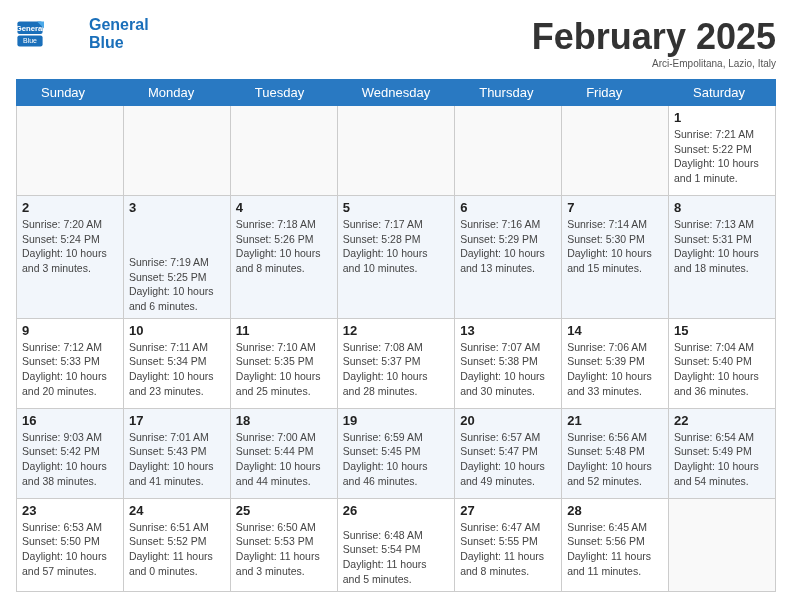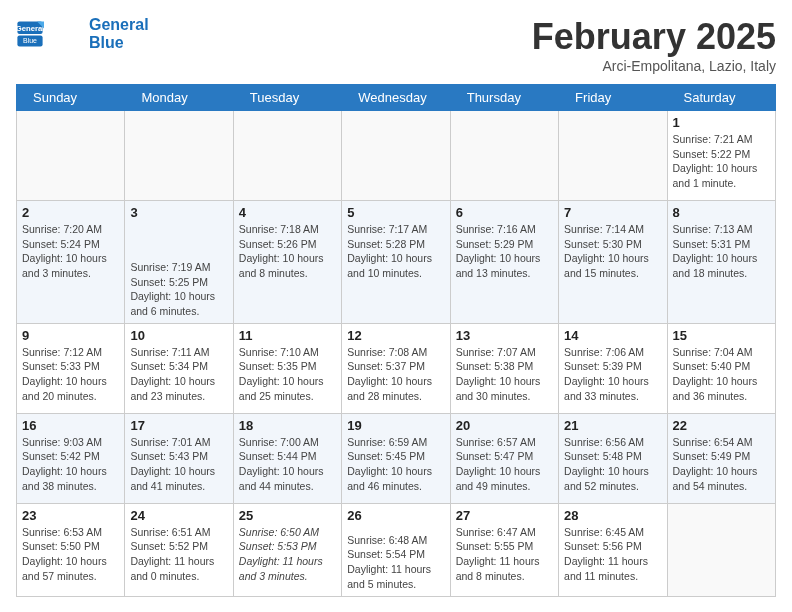--- a/index.html
+++ b/index.html
@@ -28,32 +28,32 @@
     }
     .title-block {
       text-align: right;
     }
     .calendar-title {
       font-size: 36px;
       font-weight: bold;
       color: #333;
     }
     .calendar-subtitle {
-      font-size: 14px;
+      font-size: 10px;
       color: #555;
     }
     .calendar {
       width: 100%;
       border-collapse: collapse;
       font-size: 11px;
     }
     .calendar th {
       background-color: #2979c2;
       color: #fff;
-      padding: 5px 16px;
+      padding: 5px 24px;
       text-align: left;
       font-size: 13px;
       font-weight: normal;
       border: 1px solid #2979c2;
     }
     .calendar td {
       vertical-align: top;
       border: 1px solid #ccc;
       padding: 4px 5px;
       width: 107px;
@@ -295,21 +295,21 @@
         </td>
         <td>
           <span class="day-num">24</span>
           <div class="day-info" style="white-space: pre-line;">Sunrise: 6:51 AM
 Sunset: 5:52 PM
 Daylight: 11 hours
 and 0 minutes.</div>
         </td>
         <td>
           <span class="day-num">25</span>
-          <div class="day-info" style="white-space: pre-line; font-style: italic;">Sunrise: 6:50 AM
+          <div class="day-info" style="white-space: pre-line;">Sunrise: 6:50 AM
 Sunset: 5:53 PM
 Daylight: 11 hours
 and 3 minutes.</div>
         </td>
         <td>
           <span class="day-num">26</span>
           <div class="day-info" style="white-space: pre-line; margin-top: 10px;">Sunrise: 6:48 AM
 Sunset: 5:54 PM
 Daylight: 11 hours
 and 5 minutes.</div>

